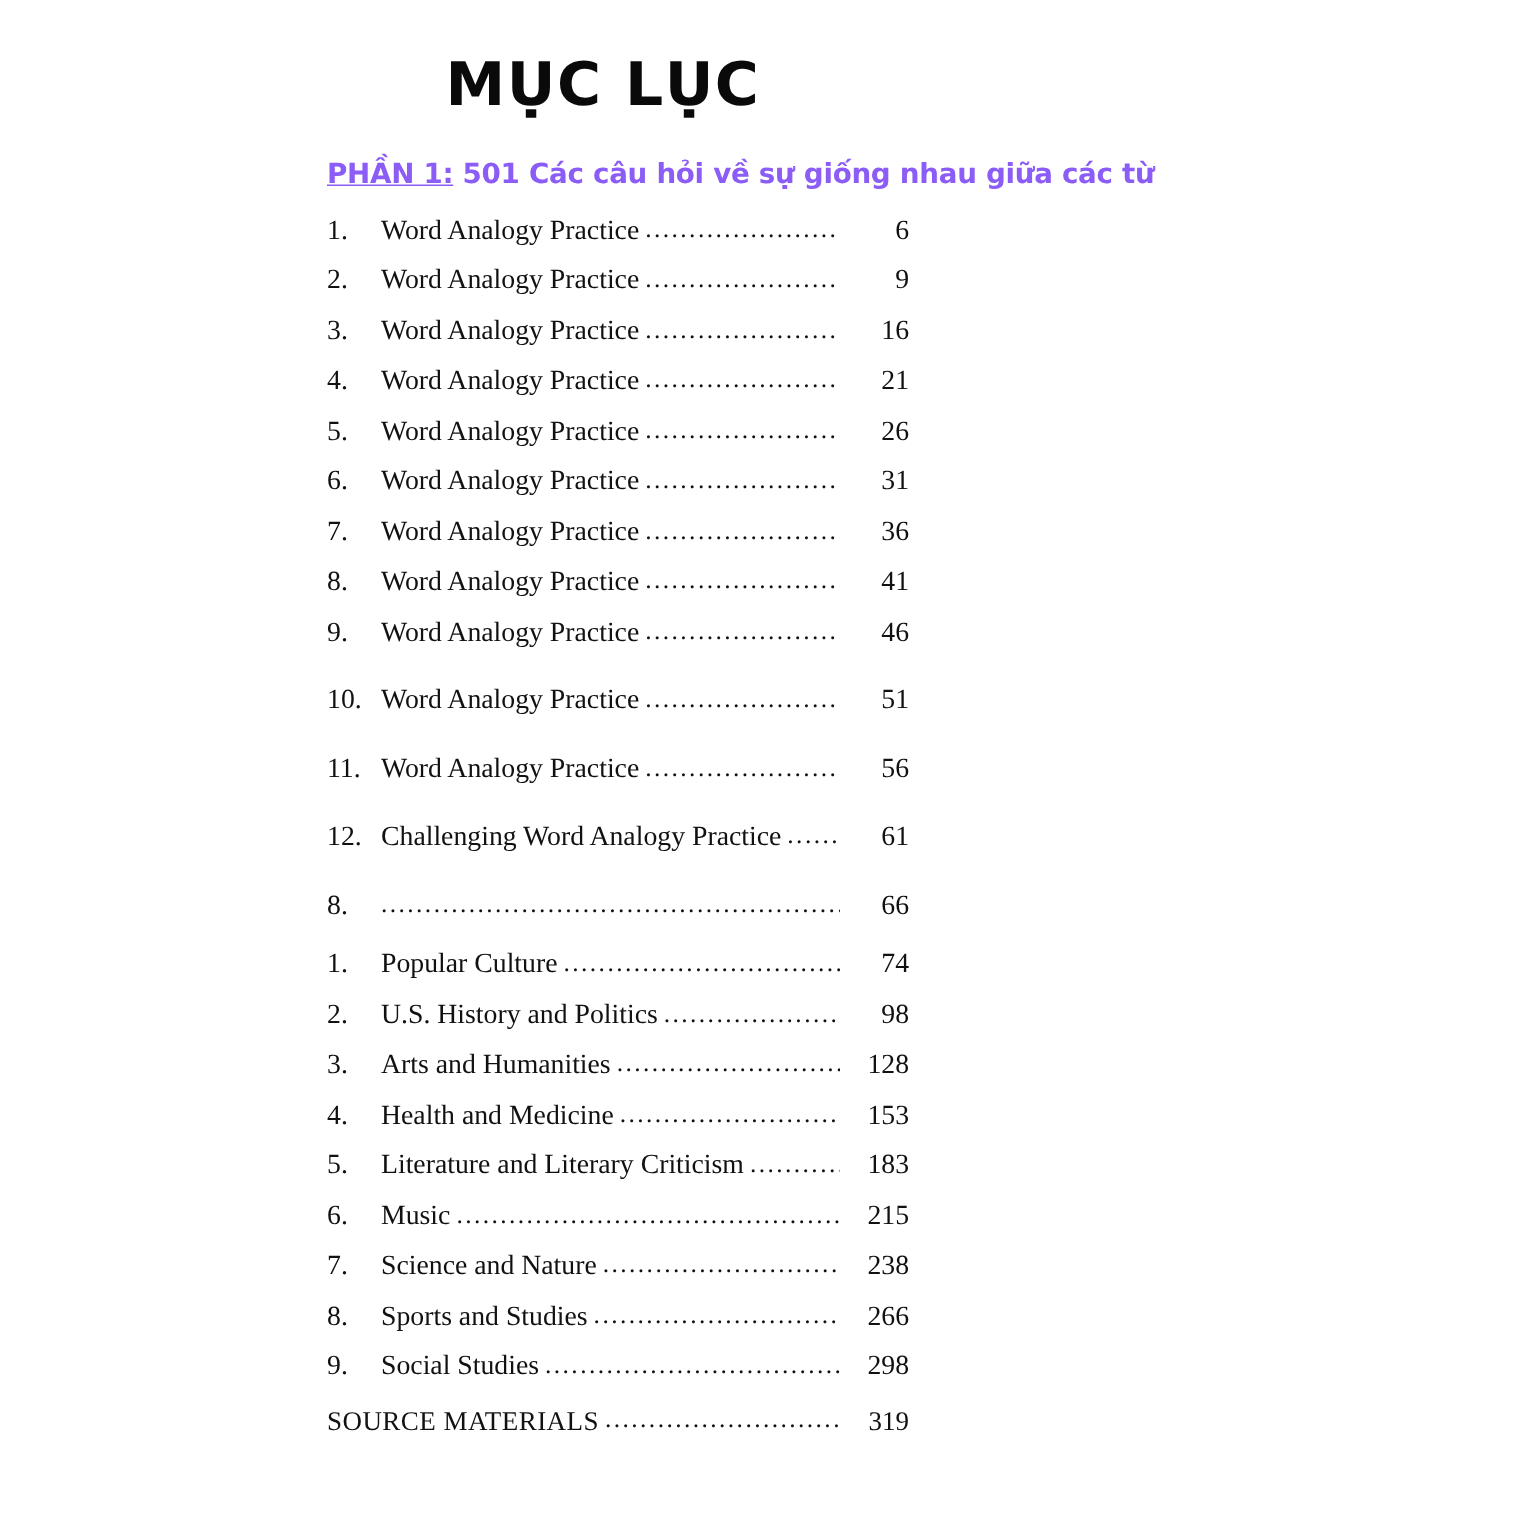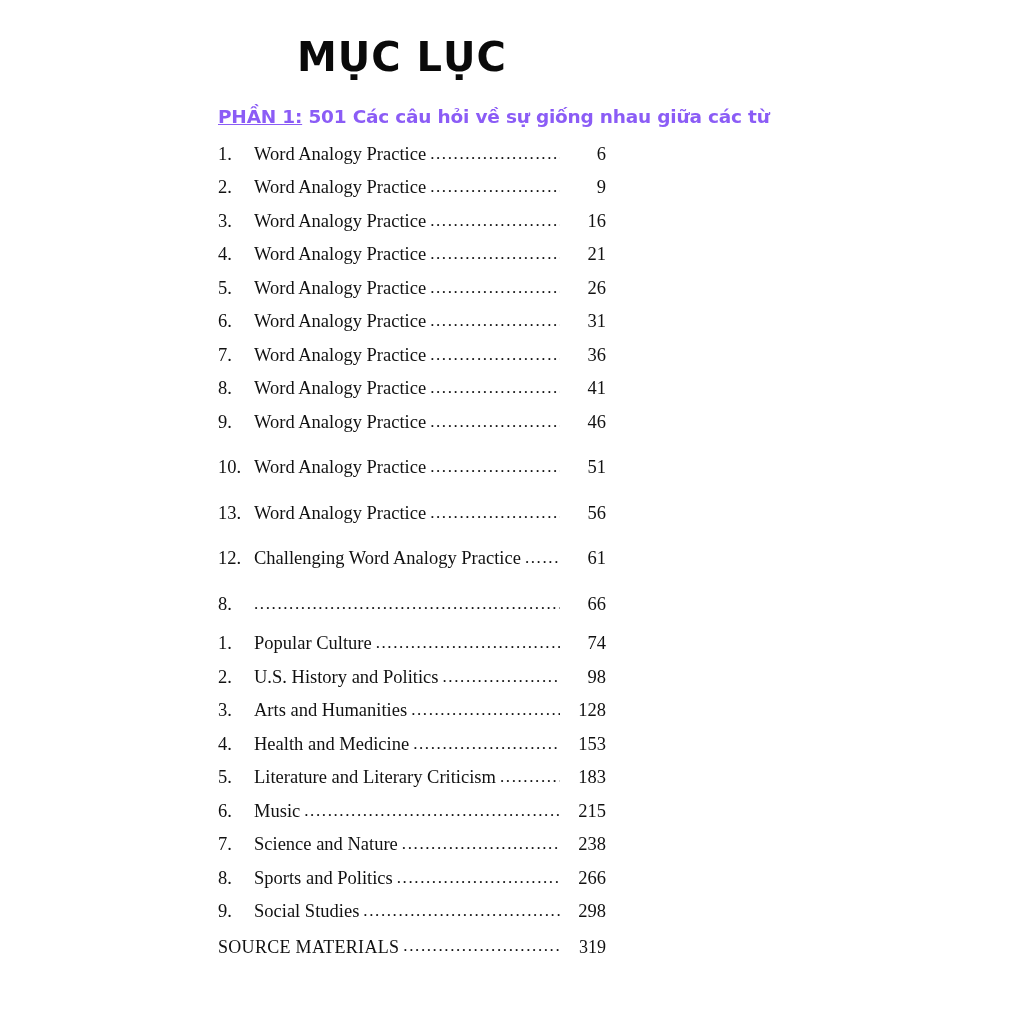--- a/index.html
+++ b/index.html
@@ -165,21 +165,21 @@
       <span class="toc-dots">..................................................................................................................</span>
       <span class="toc-page">46</span>
     </li>
     <li class="toc-row">
       <span class="toc-num wide">10.</span>
       <span class="toc-label">Word Analogy Practice</span>
       <span class="toc-dots">..................................................................................................................</span>
       <span class="toc-page">51</span>
     </li>
     <li class="toc-row">
-      <span class="toc-num wide">13.</span>
+      <span class="toc-num wide">11.</span>
       <span class="toc-label">Word Analogy Practice</span>
       <span class="toc-dots">..................................................................................................................</span>
       <span class="toc-page">56</span>
     </li>
     <li class="toc-row">
       <span class="toc-num wide">12.</span>
       <span class="toc-label">Challenging Word Analogy Practice</span>
       <span class="toc-dots">..................................................................................................................</span>
       <span class="toc-page">61</span>
     </li>
@@ -231,21 +231,21 @@
       <span class="toc-page">215</span>
     </li>
     <li class="toc-row">
       <span class="toc-num">7.</span>
       <span class="toc-label">Science and Nature</span>
       <span class="toc-dots">..................................................................................................................</span>
       <span class="toc-page">238</span>
     </li>
     <li class="toc-row">
       <span class="toc-num">8.</span>
-      <span class="toc-label">Sports and Politics</span>
+      <span class="toc-label">Sports and Studies</span>
       <span class="toc-dots">..................................................................................................................</span>
       <span class="toc-page">266</span>
     </li>
     <li class="toc-row">
       <span class="toc-num">9.</span>
       <span class="toc-label">Social Studies</span>
       <span class="toc-dots">..................................................................................................................</span>
       <span class="toc-page">298</span>
     </li>
   </ul>

